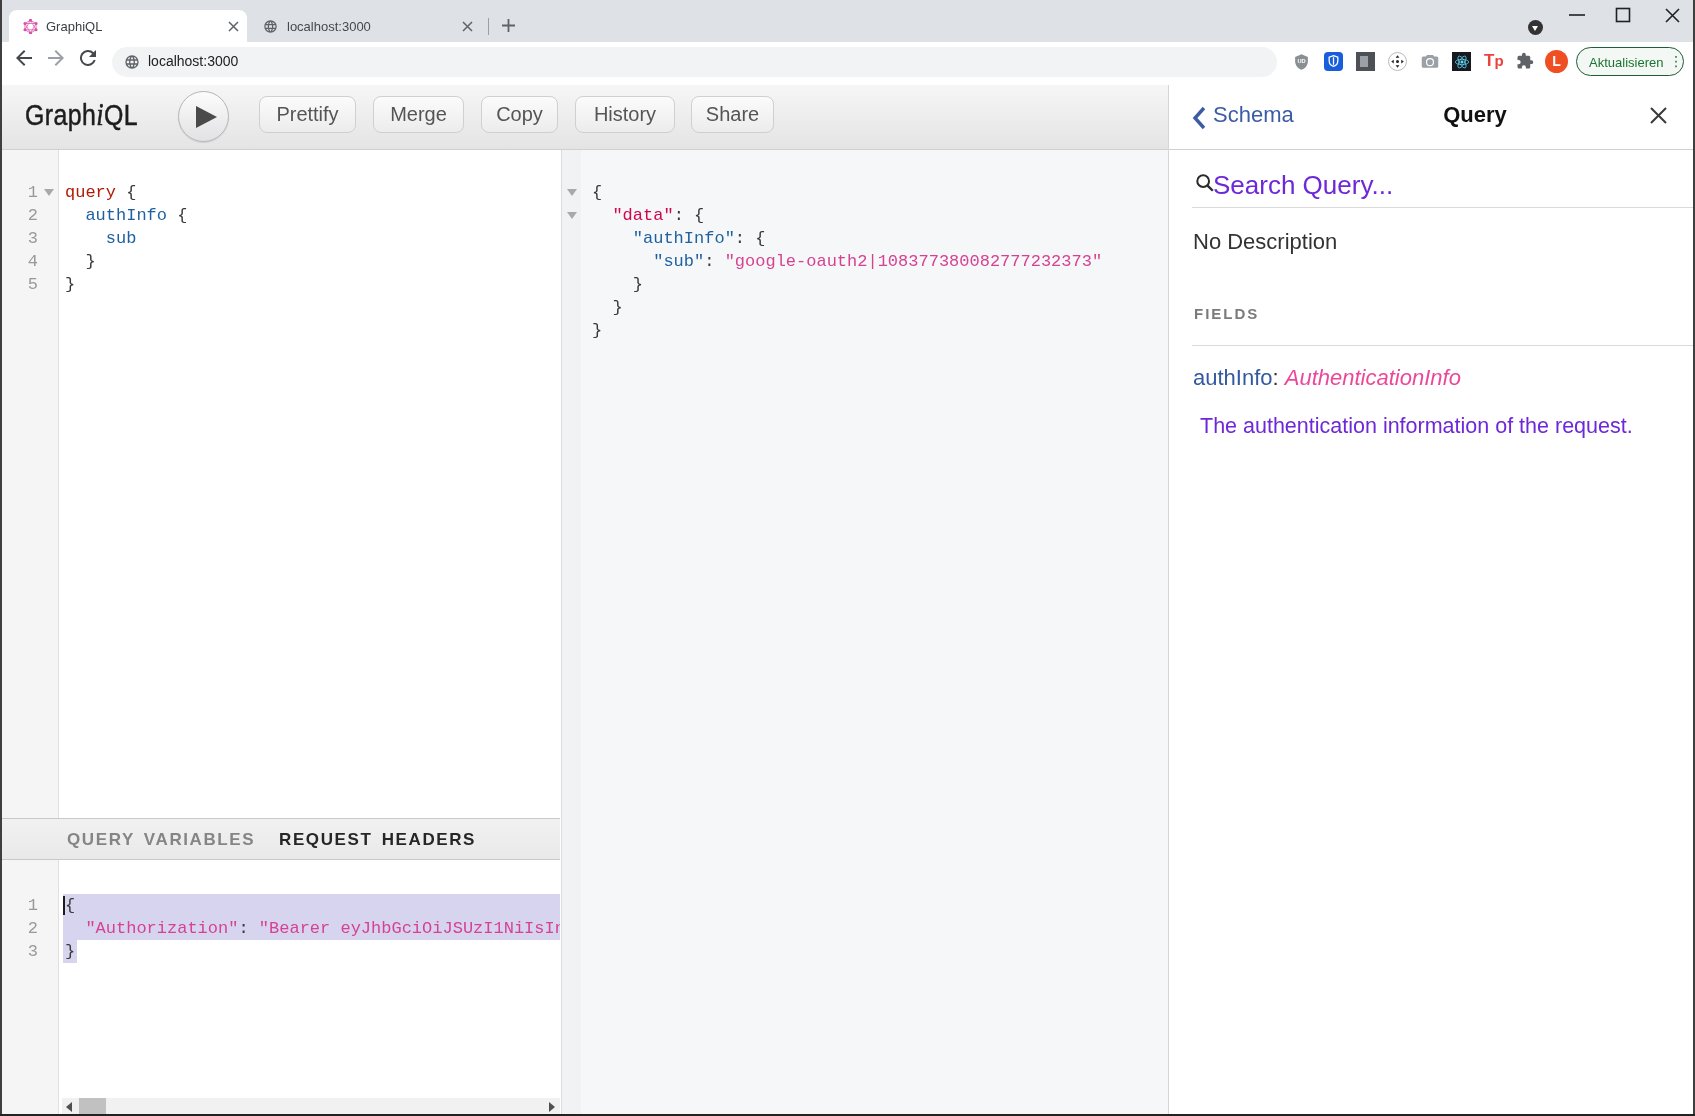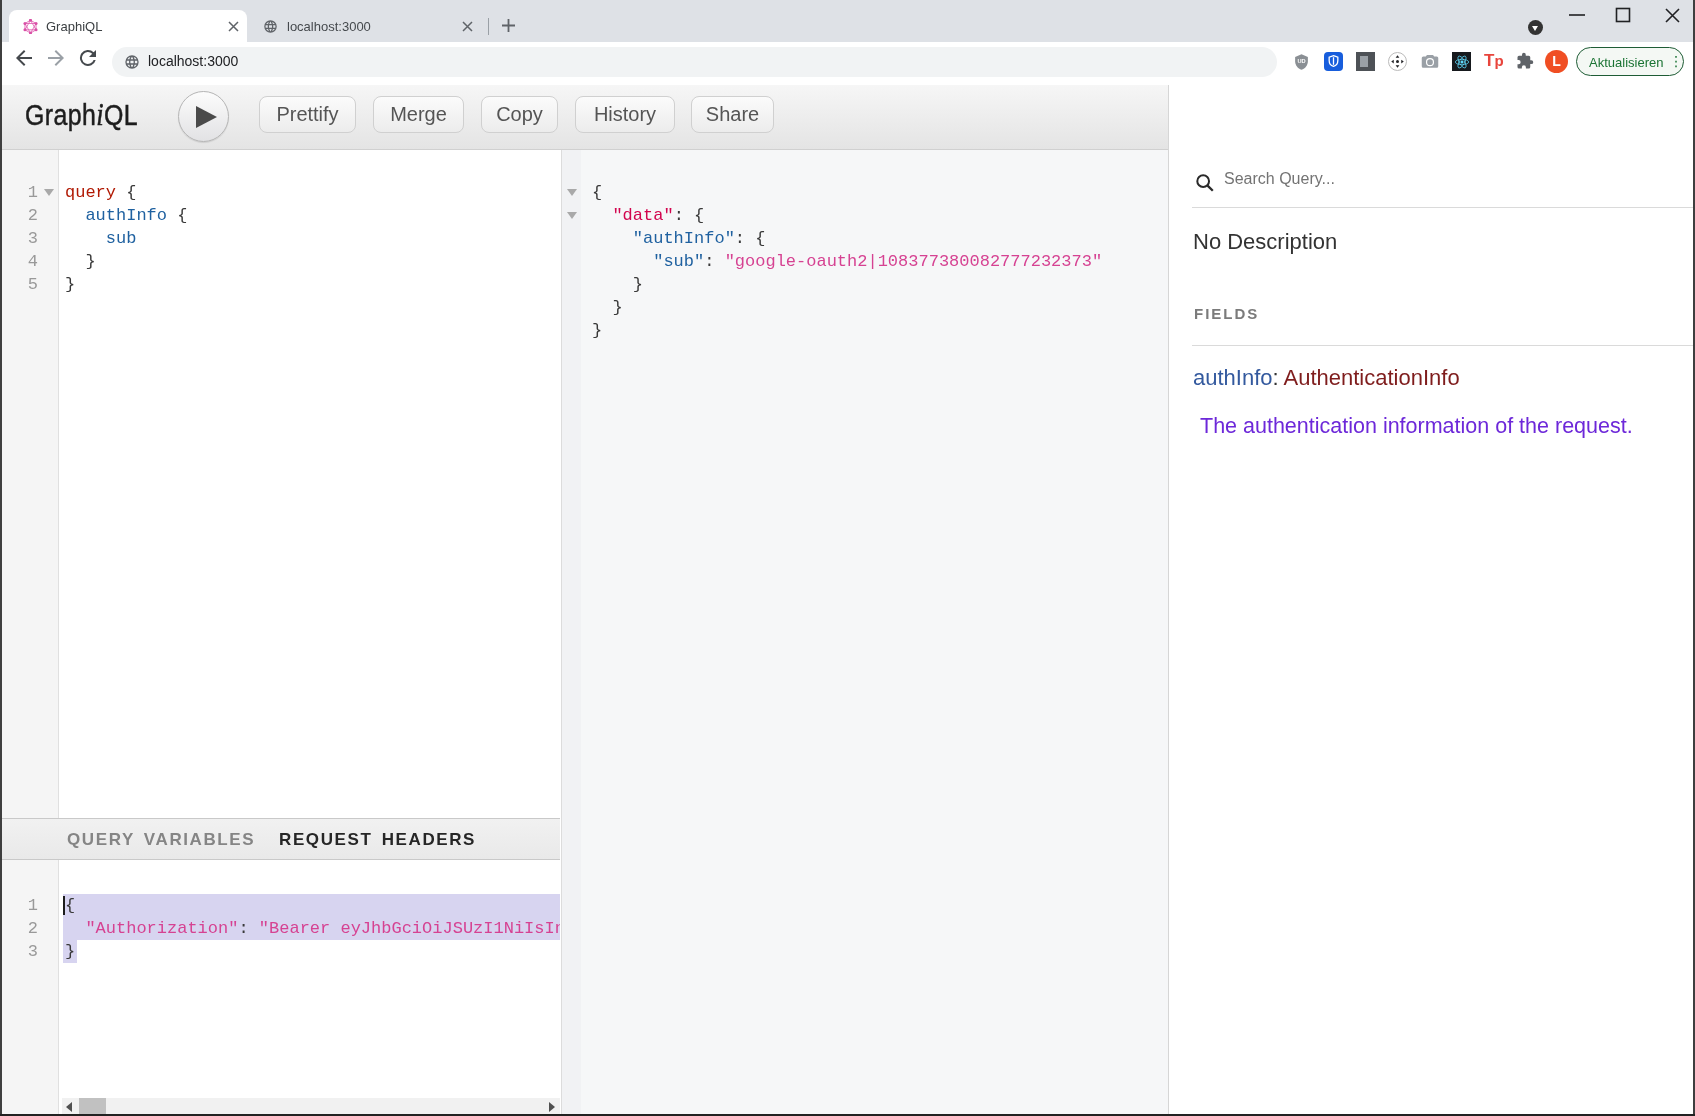--- a/index.html
+++ b/index.html
@@ -50,21 +50,21 @@
 #hscroll .thumb { position:absolute; left:17px; top:0; width:27px; height:16px; background:#c1c1c1; }
 .sbarrow { position:absolute; top:4px; width:0; height:0; }
 
 
 #docpanel { left:1168px; top:85px; width:527px; height:1031px; background:#fff; border-left:1px solid #d6d6d6; }
 #dochead { position:absolute; left:0; top:0; width:527px; height:65px; border-bottom:1px solid #d0d0d0; }
 #schema-link { position:absolute; left:44px; top:17px; color:#3B5CA5; font-size:22px; }
 #doctitle { position:absolute; left:236px; top:17px; width:140px; text-align:center; color:#111; font-size:22px; font-weight:bold; }
 
 #searchrow { position:absolute; left:23px; top:65px; width:504px; height:58px; border-bottom:1px solid #dadada; }
-#searchph { position:absolute; left:55px; top:85px; color:#737373; font-size:16px; }
+#searchph { position:absolute; left:44px; top:85px; color:#6d28d9; font-size:26px; }
 #nodesc { position:absolute; left:24px; top:144px; color:#333; font-size:22px; }
 #fieldshdr { position:absolute; left:25px; top:220px; color:#7b7b7b; font-size:15px; font-weight:bold; letter-spacing:2px; }
 #fieldsline { position:absolute; left:23px; top:260px; width:504px; height:1px; background:#dadada; }
 #fieldrow { position:absolute; left:24px; top:280px; font-size:22px; }
 #fielddesc { position:absolute; left:31px; top:329px; color:#6d28d9; font-size:21.5px; }
 
 
 #wb-l { left:0; top:0; width:2px; height:1116px; background:#3f3f3f; }
 #wb-r { left:1693px; top:0; width:2px; height:1116px; background:#3f3f3f; }
 #wb-b { left:0; top:1114px; width:1695px; height:2px; background:#222; }
@@ -236,28 +236,38 @@
 <span class="pun">}</span></div>
 </div>
 
 <div id="hscroll" class="abs">
   <div class="thumb"></div>
   <div class="sbarrow" style="left:4px;border-top:5px solid transparent;border-bottom:5px solid transparent;border-right:6px solid #505050;"></div>
   <div class="sbarrow" style="left:487px;border-top:5px solid transparent;border-bottom:5px solid transparent;border-left:6px solid #505050;"></div>
 </div>
 
 <div id="docpanel" class="abs">
+  <div id="dochead">
+    <svg style="position:absolute;left:23px;top:21px" width="14" height="24" viewBox="0 0 14 24">
+        <path d="M12 2L3 12l9 10" stroke="#3B5CA5" stroke-width="3.4" fill="none"></path>
+      </svg>
+    <div id="schema-link">Schema</div>
+    <div id="doctitle">Query</div>
+    <svg id="docx" style="position:absolute;left:480px;top:21px" width="19" height="19" viewBox="0 0 19 19">
+        <path d="M2 2l15 15M17 2L2 17" stroke="#3a3a3a" stroke-width="2"></path>
+      </svg>
+  </div>
   <svg style="position:absolute;left:25px;top:87px" width="22" height="22" viewBox="0 0 24 24">
       <circle cx="10" cy="10" r="6.4" fill="none" stroke="#2a2a2a" stroke-width="2.2"></circle>
       <path d="M14.8 14.8L20.5 20.5" stroke="#2a2a2a" stroke-width="2.5"></path>
     </svg>
   <div id="searchrow"></div>
   <div id="searchph">Search Query...</div>
   <div id="nodesc">No Description</div>
   <div id="fieldshdr">FIELDS</div>
   <div id="fieldsline"></div>
-  <div id="fieldrow"><span style="color:#33599e;">authInfo</span><span style="color:#333;">: </span><span style="color:#7f1d1d;">AuthenticationInfo</span></div>
+  <div id="fieldrow"><span style="color:#33599e;">authInfo</span><span style="color:#333;">: </span><span style="color:#ec4899;font-style:italic;">AuthenticationInfo</span></div>
   <div id="fielddesc">The authentication information of the request.</div>
 </div>
 
 <div id="wb-l" class="abs"></div>
 <div id="wb-r" class="abs"></div>
 <div id="wb-b" class="abs"></div>
 
 </body></html>

